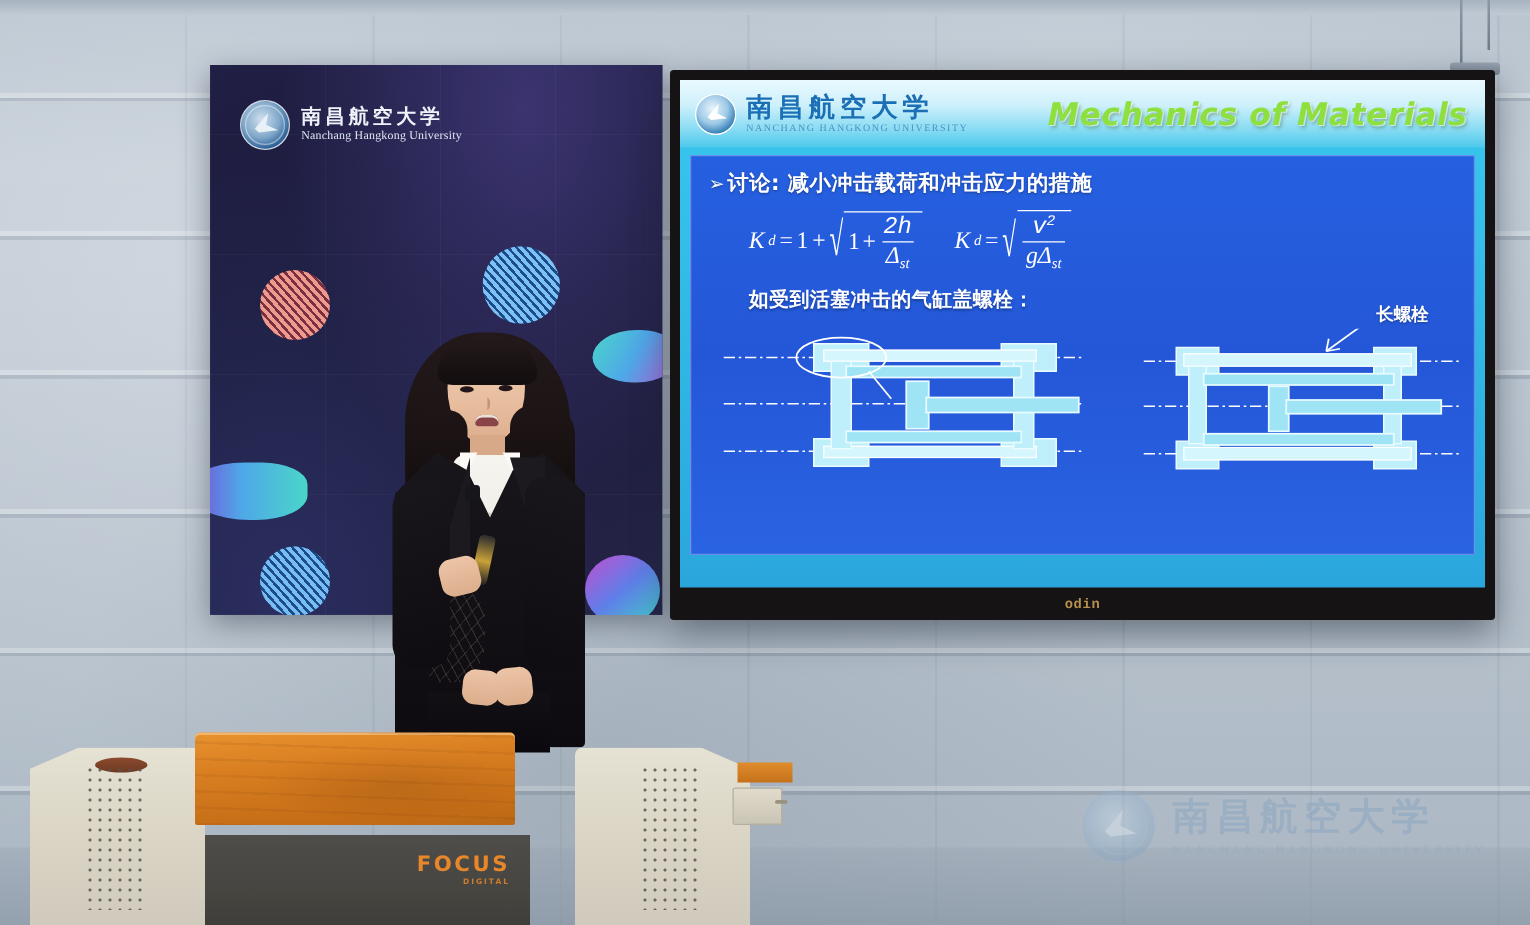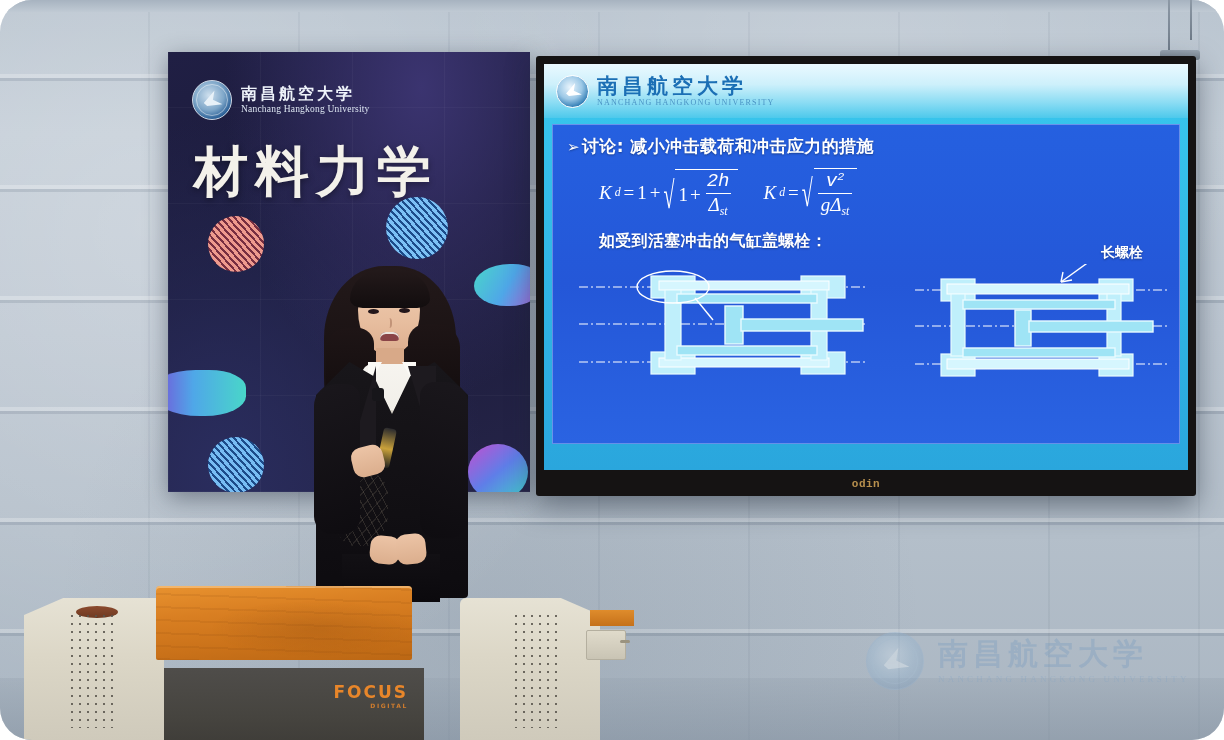--- a/index.html
+++ b/index.html
@@ -9,21 +9,20 @@
     font-family: "Liberation Sans", sans-serif;
   }
 
   
   #scene {
     position: relative;
     width: 1224px; height: 740px;
     background:
       linear-gradient(180deg, #b9c4cf 0%, #c2ccd6 18%, #bcc6d1 45%, #b4bfca 72%, #aab6c2 100%);
     overflow: hidden;
-    border-radius: 32px;
   }
   .wall-tiles {
     position: absolute; inset: 0;
     background-image:
       repeating-linear-gradient(0deg, rgba(255,255,255,0.00) 0px, rgba(255,255,255,0.00) 104px,
         rgba(120,134,150,0.40) 104px, rgba(120,134,150,0.40) 107px,
         rgba(255,255,255,0.30) 107px, rgba(255,255,255,0.30) 111px),
       repeating-linear-gradient(90deg, rgba(255,255,255,0.00) 0px, rgba(255,255,255,0.00) 148px,
         rgba(128,142,158,0.18) 148px, rgba(128,142,158,0.18) 150px);
     opacity: .85;
@@ -500,21 +499,20 @@
     <div class="grid-lines"></div>
 
     <div class="poster-logo">
       <div class="poster-seal"></div>
       <div>
         <div class="poster-uni-cn">南昌航空大学</div>
         <div class="poster-uni-en">Nanchang Hangkong University</div>
       </div>
     </div>
 
-    <div class="poster-title">材料力学</div>
 
     <div class="circ red"></div>
     <div class="circ blue1"></div>
     <div class="circ blue2"></div>
     <div class="blob b1"></div>
     <div class="blob b2"></div>
     <div class="blob b3"></div>
   </div>
 
   <div id="tv">
@@ -524,20 +522,21 @@
     <div id="slide">
 
       <div class="slide-header">
         <div class="sh-left">
           <div class="sh-seal"></div>
           <div class="sh-names">
             <div class="sh-cn">南昌航空大学</div>
             <div class="sh-en">NANCHANG HANGKONG UNIVERSITY</div>
           </div>
         </div>
+        <div class="sh-title">Mechanics of Materials</div>
       </div>
 
       <div class="slide-body">
 
         <div class="bullet-line">
           <span class="arrow">➢</span><span>讨论: 减小冲击载荷和冲击应力的措施</span>
         </div>
 
         <div class="formula-row">
 

